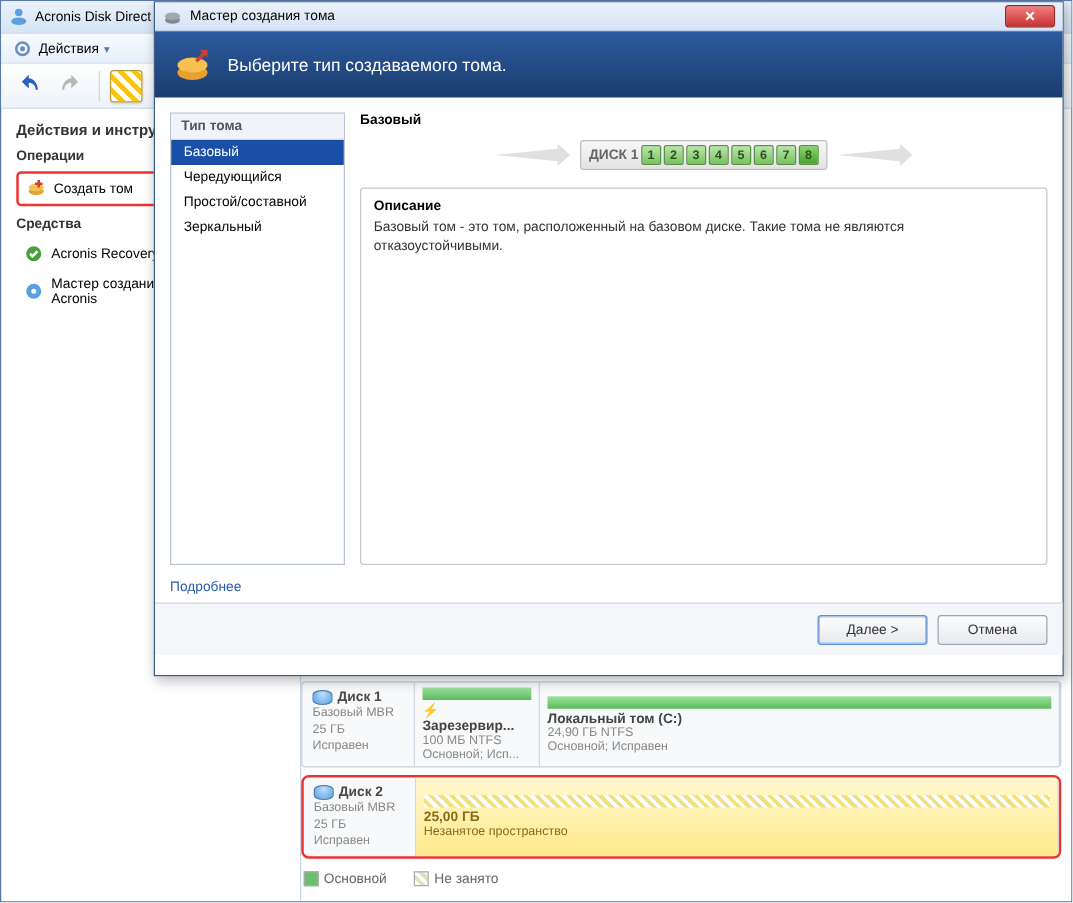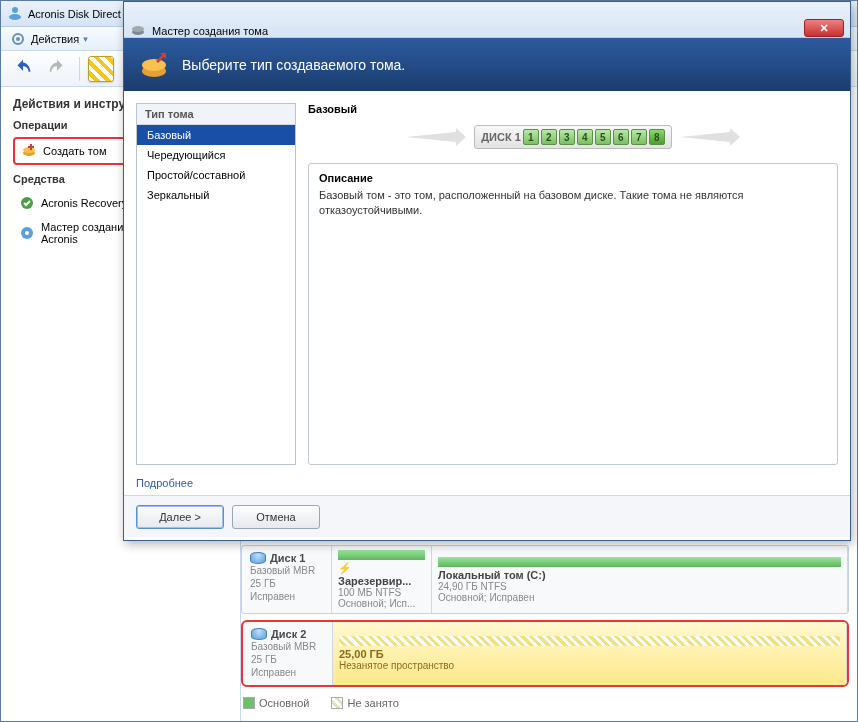--- a/index.html
+++ b/index.html
@@ -49,52 +49,52 @@
 .part.free .pname, .part.free .pinfo { color: #8a6d1a; }
 
 .legend { display: flex; gap: 22px; padding: 4px 2px; }
 .legend-item { display: flex; align-items: center; gap: 4px; color: #666; }
 .legend-sw { width: 12px; height: 12px; border: 1px solid #aaa; }
 .legend-sw.primary { background: #6cc06c; }
 .legend-sw.free { background: repeating-linear-gradient(45deg,#fff 0 3px,#e0e0c0 3px 6px); }
 
 
 .wizard { position: absolute; left: 122px; top: 0; width: 728px; height: 540px; border: 1px solid #3a5f8a; background: #fff; box-shadow: 2px 3px 10px rgba(0,0,0,.3); z-index: 10; }
-.wiz-title { height: 36px; background: linear-gradient(#eaf1fb,#d6e4f5); display: flex; align-items: flex-end; padding: 0 6px; border-bottom: 1px solid #b8cde5; }
+.wiz-title { height: 23px; background: linear-gradient(#eaf1fb,#d6e4f5); display: flex; align-items: center; padding: 0 6px; border-bottom: 1px solid #b8cde5; }
 .wiz-title .t-icon { width: 16px; height: 16px; margin-right: 6px; }
 .wiz-title .spacer { flex: 1; }
 .wiz-close { width: 40px; height: 18px; background: linear-gradient(#f08080,#c83030); border: 1px solid #a02020; border-radius: 3px; display: flex; align-items: center; justify-content: center; color: #fff; font-weight: bold; }
 
 .wiz-header { height: 53px; background: linear-gradient(#2d5a9e,#1a3d6e); display: flex; align-items: center; padding: 0 14px; gap: 12px; }
 .wiz-header .big-icon { width: 32px; height: 32px; }
 .wiz-header .htext { color: #fff; font-size: 14px; }
 
 .wiz-body { display: flex; padding: 12px; gap: 12px; height: calc(100% - 28px - 56px - 42px - 26px); }
-.type-panel { width: 160px; border: 1px solid #b8c4d0; }
+.type-panel { width: 140px; border: 1px solid #b8c4d0; }
 .type-header { background: #f0f4f8; padding: 4px 8px; border-bottom: 1px solid #d0d8e0; font-weight: bold; color: #555; }
 .type-item { padding: 4px 10px; cursor: default; }
 .type-item.selected { background: #1a4fa8; color: #fff; }
 
 .right-panel { flex: 1; display: flex; flex-direction: column; }
 .right-title { font-weight: bold; margin-bottom: 10px; }
 .disk-visual { display: flex; align-items: center; justify-content: center; gap: 8px; margin-bottom: 14px; }
 .arrow-big { width: 60px; height: 18px; }
 .arrow-big svg polygon { fill: #e0e0e0; }
 .disk-chip { background: linear-gradient(#f8f8f8,#e2e2e2); border: 1px solid #bbb; border-radius: 3px; padding: 3px 6px; display: flex; align-items: center; gap: 2px; color: #666; font-weight: bold; }
 .slot { width: 16px; height: 16px; background: linear-gradient(#b8e8a8,#7ac060); border: 1px solid #5a9048; border-radius: 2px; display: flex; align-items: center; justify-content: center; color: #2a5020; font-size: 10px; font-weight: bold; }
 .slot.last { background: linear-gradient(#88d868,#4aa030); }
 
 .desc-box { border: 1px solid #c0c8d0; border-radius: 3px; padding: 8px 10px; flex: 1; }
 .desc-box .dh { font-weight: bold; margin-bottom: 4px; }
 .desc-box .dt { color: #333; line-height: 1.4; }
 
 .more-link { padding: 0 12px 6px; }
 .more-link a { color: #2a5bb0; cursor: pointer; }
 
-.wiz-footer { height: 42px; border-top: 1px solid #d0d8e0; display: flex; justify-content: flex-start; align-items: center; gap: 8px; padding: 0 12px; background: #f4f6f9; }
+.wiz-footer { height: 42px; border-top: 1px solid #d0d8e0; display: flex; justify-content: flex-end; align-items: center; gap: 8px; padding: 0 12px; background: #f4f6f9; }
 .wbtn { min-width: 88px; height: 24px; background: linear-gradient(#fdfdfd,#e6e9ee); border: 1px solid #9aa6b5; border-radius: 3px; display: flex; align-items: center; justify-content: center; color: #333; }
 .wbtn.primary { border-color: #5a8fd6; box-shadow: 0 0 0 1px #9ec2f0 inset; }
 
 .cyl-icon { display:inline-block; width:16px; height:12px; background: radial-gradient(ellipse at 50% 20%, #bfe0ff, #5aa0e0); border-radius:50%/30%; border:1px solid #4a80b0; }
 </style>
 </head>
 <body>
 
 <div class="main-window">
   <div class="main-titlebar">

